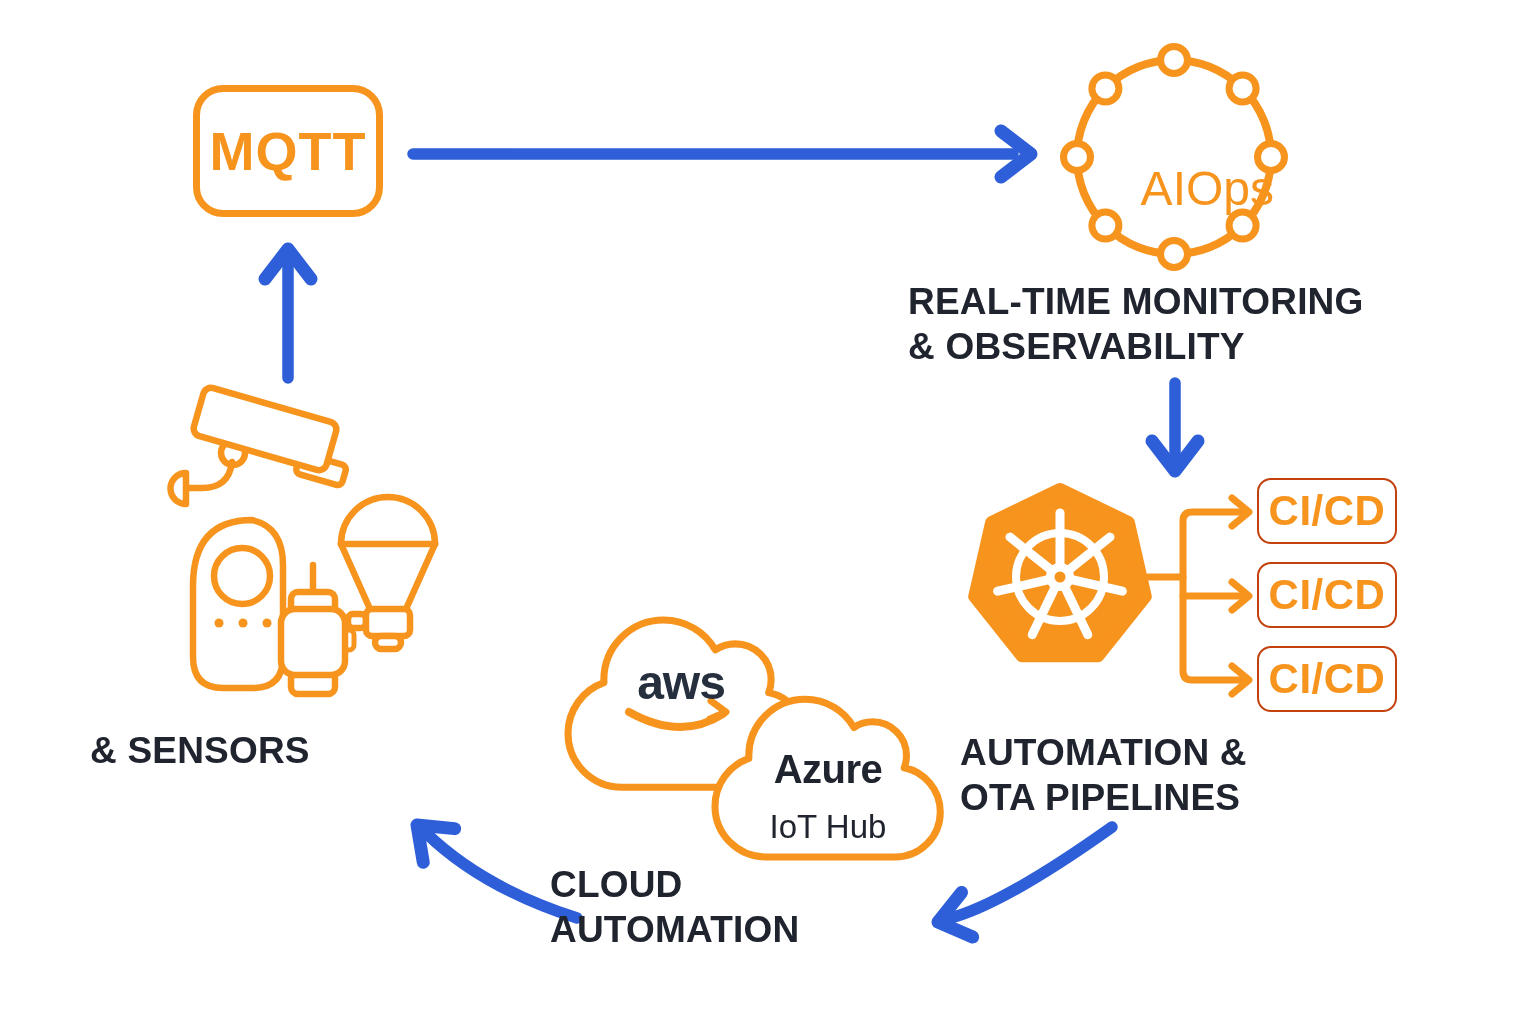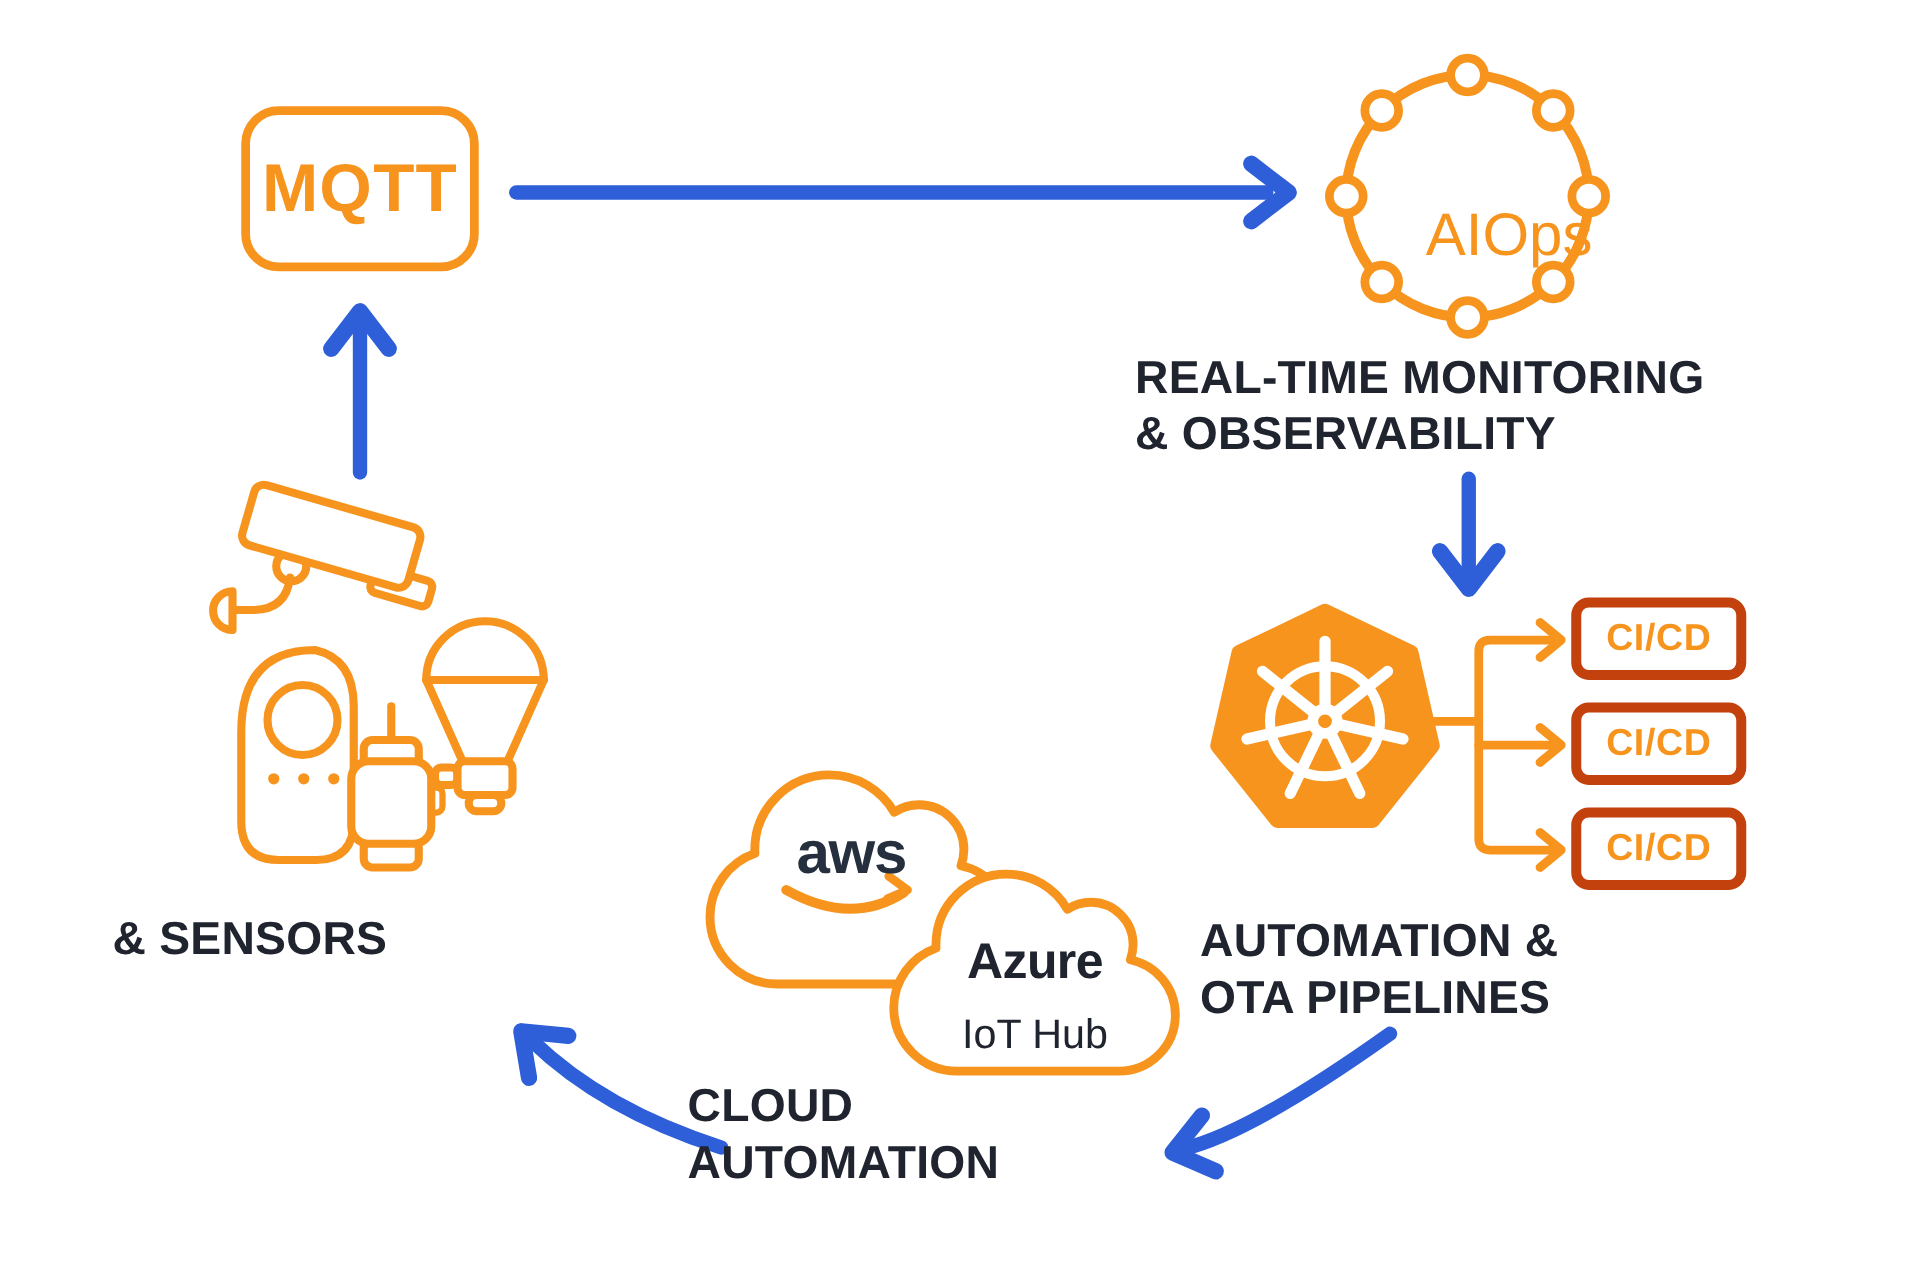--- a/index.html
+++ b/index.html
@@ -20,23 +20,23 @@
 
   #mqtt-box{
     position:absolute;left:193px;top:85px;width:190px;height:132px;box-sizing:border-box;
     border:7px solid #F7941E;border-radius:30px;background:#fff;
     display:flex;align-items:center;justify-content:center;
   }
   #mqtt-label{font-size:54px;font-weight:bold;color:#F7941E;letter-spacing:1px;}
 
   .cicd-box{
     position:absolute;left:1257px;width:140px;height:66px;box-sizing:border-box;
-    border:8px solid #c2410c;border-radius:14px;background:#fff;
+    border:2px solid #c2410c;border-radius:14px;background:#fff;
     display:flex;align-items:center;justify-content:center;
-    font-size:30px;font-weight:bold;color:#F7941E;letter-spacing:0.5px;
+    font-size:42px;font-weight:bold;color:#F7941E;letter-spacing:0.5px;
   }
   #cicd-box-1{top:478px;} #cicd-box-2{top:562px;} #cicd-box-3{top:646px;}
 
   #aiops-label{
     position:absolute;left:1074px;top:131px;width:200px;text-align:right;
     font-size:48px;font-weight:400;color:#F7941E;line-height:52px;white-space:nowrap;margin-top:32px;
   }
 
   #aws-label{
     position:absolute;left:601px;top:659px;width:160px;text-align:center;

